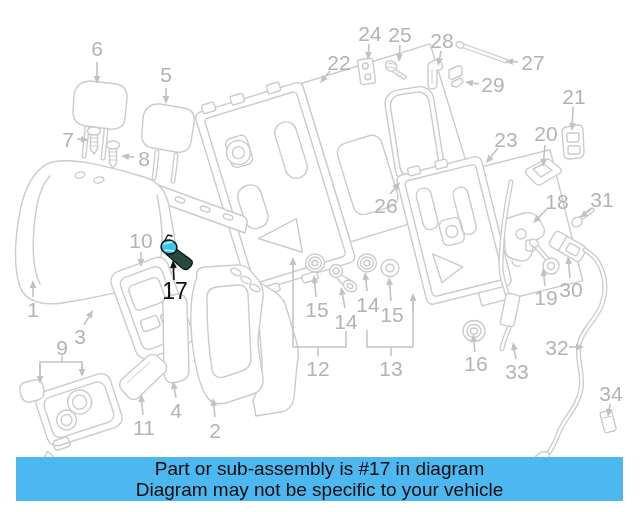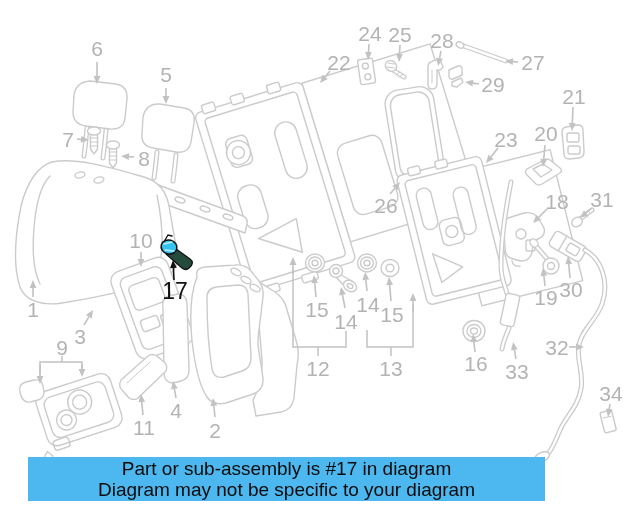--- a/index.html
+++ b/index.html
@@ -7,23 +7,23 @@
     position:relative; width:640px; height:512px; background:#ffffff;
     font-family:"Liberation Sans", sans-serif; overflow:hidden;
   }
   svg { position:absolute; left:0; top:0; }
   .ln  { fill:none; stroke:#cbcbcb; stroke-width:1.4; stroke-linecap:round; stroke-linejoin:round; }
   .fw  { fill:#ffffff; stroke:#cbcbcb; stroke-width:1.4; stroke-linejoin:round; }
   .thn { fill:none; stroke:#cbcbcb; stroke-width:1; stroke-linecap:round; }
   .tube-o { fill:none; stroke:#cbcbcb; stroke-width:5;   stroke-linecap:round; }
   .tube-i { fill:none; stroke:#ffffff; stroke-width:2.4; stroke-linecap:round; }
   .banner {
-    position:absolute; left:16px; top:457px; width:517px; height:44px;
+    position:absolute; left:16px; top:457px; width:607px; height:44px;
     display:flex; flex-direction:column; justify-content:center; align-items:center;
-    text-align:center; font-size:19px; line-height:21px; color:#0b0b0b;margin-left:12px;
+    text-align:center; font-size:19px; line-height:21px; color:#0b0b0b;
   }
 </style>
 </head>
 <body>
 
 <div class="stage">
 
   <svg width="640" height="512" viewBox="0 0 640 512">
 
     <g transform="rotate(-17 390 142)">
@@ -366,16 +366,16 @@
         <text x="391" y="368" fill="#b3b3b3" font-size="21" text-anchor="middle" dominant-baseline="central" font-family="&quot;Liberation Sans&quot;, sans-serif">13</text>
         <text x="476" y="363" fill="#b3b3b3" font-size="21" text-anchor="middle" dominant-baseline="central" font-family="&quot;Liberation Sans&quot;, sans-serif">16</text>
         <text x="517" y="371" fill="#b3b3b3" font-size="21" text-anchor="middle" dominant-baseline="central" font-family="&quot;Liberation Sans&quot;, sans-serif">33</text>
         <text x="557" y="347" fill="#b3b3b3" font-size="21" text-anchor="middle" dominant-baseline="central" font-family="&quot;Liberation Sans&quot;, sans-serif">32</text>
         <text x="611" y="393" fill="#b3b3b3" font-size="21" text-anchor="middle" dominant-baseline="central" font-family="&quot;Liberation Sans&quot;, sans-serif">34</text>
       </g>
   </svg>
 
   <div class="banner" style="background: rgb(76, 184, 239); color: rgb(11, 11, 11);">
     <div>Part or sub-assembly is #17 in diagram</div>
-    <div>Diagram may not be specific to your diagram</div>
+    <div>Diagram may not be specific to your vehicle</div>
   </div>
 
 </div>
 
 </body></html>

